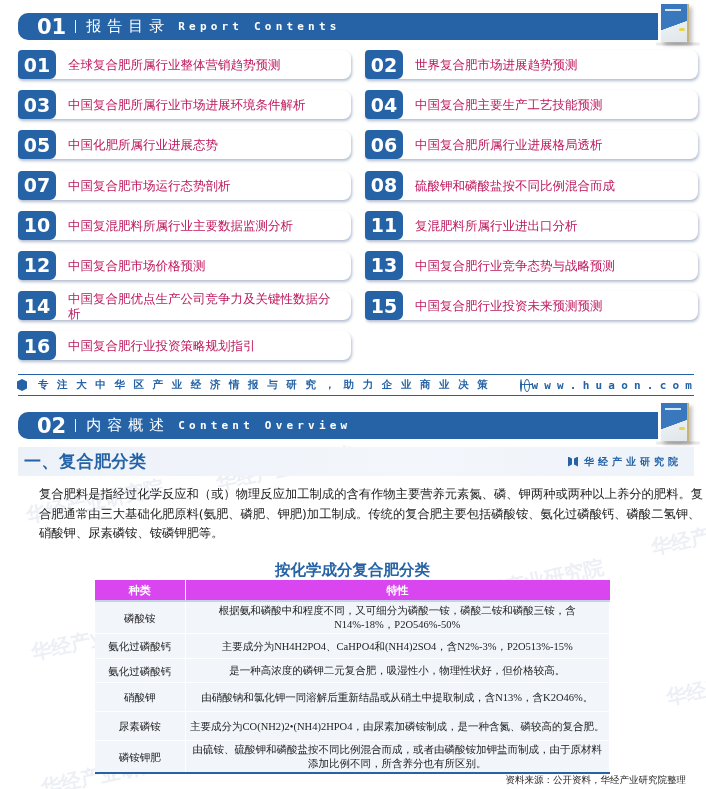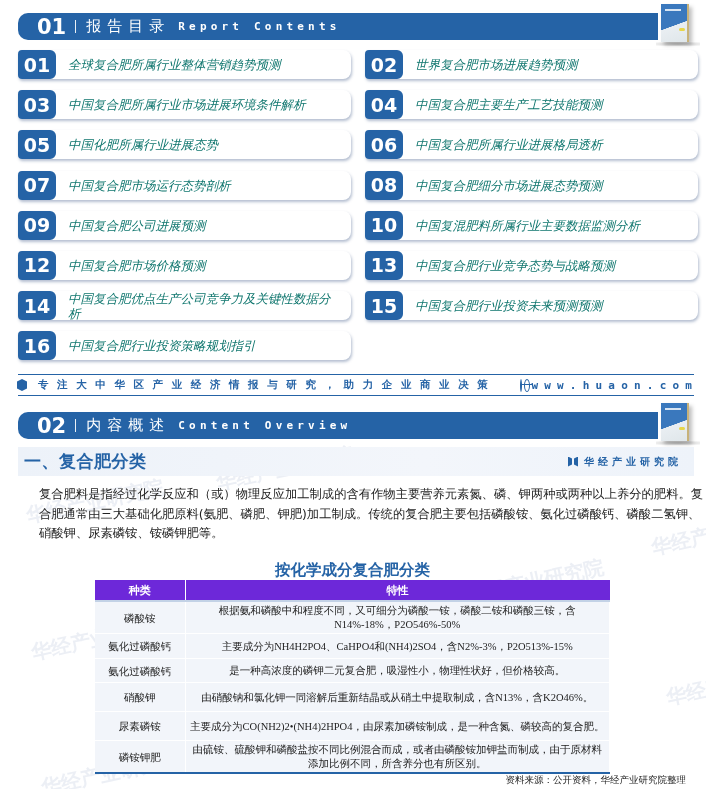--- a/index.html
+++ b/index.html
@@ -18,21 +18,21 @@
 
   .book { position: absolute; width: 28px; height: 38px; background: linear-gradient(160deg,#3a78bd 0%,#3a78bd 55%,#e9eef2 56%,#dfe6ea 100%); box-shadow: 3px 3px 4px rgba(0,0,0,0.25); border-right: 2px solid #c7b27a; }
   .book::after { content:""; position:absolute; right:2px; top:24px; width:6px; height:3px; background:#e7d64a; border-radius:2px; }
   .book .bline { position:absolute; left:4px; top:5px; width:16px; height:2px; background:rgba(255,255,255,0.8); }
   .book-shadow { position:absolute; width:44px; height:4px; background: radial-gradient(ellipse at center, rgba(0,0,0,0.25), rgba(0,0,0,0)); }
 
   
   .toc { position: absolute; left: 18px; top: 50px; width: 672px; display: grid; grid-template-columns: 333px 333px; column-gap: 14px; row-gap: 11.2px; }
   .toc-item { height: 29px; display: flex; align-items: center; background: #fff; border-radius: 4px 8px 8px 4px; box-shadow: 1px 2px 3px rgba(40,70,120,0.35); position: relative; }
   .toc-num { width: 38px; height: 29px; background: #2563a6; color: #fff; font-weight: bold; font-size: 19px; display: flex; align-items: center; justify-content: center; border-radius: 4px 6px 6px 4px; flex-shrink: 0; font-family: "DejaVu Sans", sans-serif; }
-  .toc-text { font-size: 12.5px; color: #0f766e; margin-left: 12px; line-height: 15px; padding-right: 10px; font-style: italic; }
+  .toc-text { font-size: 12.5px; color: #be185d; margin-left: 12px; line-height: 15px; padding-right: 10px; }
 
   
   .tagline { position: absolute; left: 18px; top: 374px; width: 676px; height: 22px; border-top: 1.5px solid #2563a6; border-bottom: 1.5px solid #2563a6; display: flex; align-items: center; }
   .tag-logo { width: 12px; height: 12px; margin-left: 4px; position: relative; }
   .tag-logo::before, .tag-logo::after { content:""; position:absolute; top:0; width:5px; height:12px; background:#2563a6; }
   .tag-logo::before { left:0; clip-path: polygon(0 0,100% 20%,100% 80%,0 100%); }
   .tag-logo::after { right:0; clip-path: polygon(0 20%,100% 0,100% 100%,0 80%); }
   .tag-text { font-size: 10.5px; color: #2563a6; font-weight: bold; letter-spacing: 8.6px; margin-left: 16px; white-space: nowrap; }
   .tag-sep { width: 1.5px; height: 12px; background: #2563a6; margin: 0 10px; }
   .globe { width: 13px; height: 13px; border: 1.5px solid #2563a6; border-radius: 50%; position: relative; margin-left: 4px; }
@@ -48,21 +48,21 @@
   .brand-logo::before, .brand-logo::after { content:""; position:absolute; top:0; width:4px; height:10px; background:#2563a6; }
   .brand-logo::before { left:0; clip-path: polygon(0 0,100% 20%,100% 80%,0 100%); }
   .brand-logo::after { right:0; clip-path: polygon(0 20%,100% 0,100% 100%,0 80%); }
   .brand-text { color: #2563a6; font-size: 10px; font-weight: bold; letter-spacing: 4px; }
 
   .para { position: absolute; left: 24px; top: 485px; width: 670px; font-size: 12.3px; line-height: 19.5px; color: #222; margin-left: 15px; }
 
   
   .tbl-title { position: absolute; left: 95px; top: 560px; width: 515px; text-align: center; color: #2563a6; font-size: 15.5px; font-weight: bold; }
   table.cls { position: absolute; left: 95px; top: 580px; width: 515px; border-collapse: collapse; font-size: 10.5px; background: #f2f5fa; border-bottom: 2px solid #2563a6; }
-  table.cls th { background: #6d28d9; color: #fff; font-weight: bold; font-size: 11px; height: 21px; border-right: 1px solid #ffffff; border-bottom: 2px solid #c3d2e6; }
+  table.cls th { background: #d946ef; color: #fff; font-weight: bold; font-size: 11px; height: 21px; border-right: 1px solid #ffffff; border-bottom: 2px solid #c3d2e6; }
   table.cls th:last-child { border-right: none; }
   table.cls td { border-bottom: 1px solid #ffffff; border-right: 1px solid #ffffff; line-height: 14px; vertical-align: middle; color: #222; }
   table.cls td.kind { width: 90px; text-align: center; padding: 0 2px; margin-top: 44px; }
   table.cls td.desc { padding: 2px 4px 1px 4px; text-align: center; font-family: Liberation Serif, serif; }
 
   .source { position: absolute; right: 20px; top: 774px; font-size: 9.5px; color: #222; }
 </style>
 </head>
 <body>
 
@@ -109,29 +109,29 @@
   <div class="toc-item">
       <span class="toc-num">06</span>
       <span class="toc-text">中国复合肥所属行业进展格局透析</span>
     </div>
   <div class="toc-item">
       <span class="toc-num">07</span>
       <span class="toc-text">中国复合肥市场运行态势剖析</span>
     </div>
   <div class="toc-item">
       <span class="toc-num">08</span>
-      <span class="toc-text">中国复合肥细分市场进展态势预测</span>
-    </div>
-  <div class="toc-item">
-      <span class="toc-num">09</span>
-      <span class="toc-text">中国复合肥公司进展预测</span>
+      <span class="toc-text">硫酸钾和磷酸盐按不同比例混合而成</span>
     </div>
   <div class="toc-item">
       <span class="toc-num">10</span>
       <span class="toc-text">中国复混肥料所属行业主要数据监测分析</span>
+    </div>
+  <div class="toc-item">
+      <span class="toc-num">11</span>
+      <span class="toc-text">复混肥料所属行业进出口分析</span>
     </div>
   <div class="toc-item">
       <span class="toc-num">12</span>
       <span class="toc-text">中国复合肥市场价格预测</span>
     </div>
   <div class="toc-item">
       <span class="toc-num">13</span>
       <span class="toc-text">中国复合肥行业竞争态势与战略预测</span>
     </div>
   <div class="toc-item">

